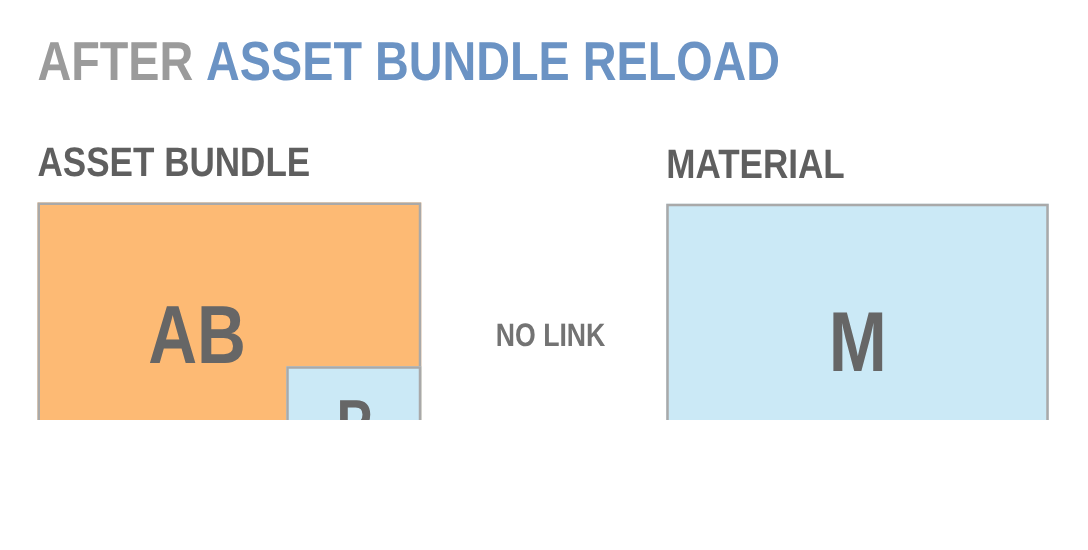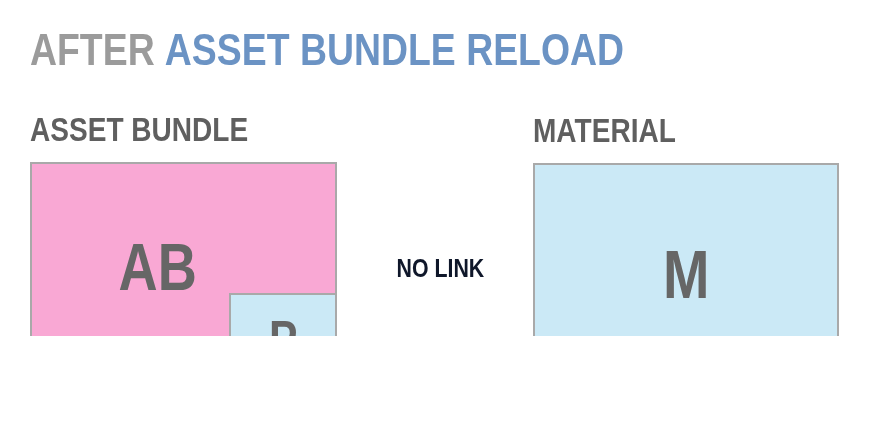--- a/index.html
+++ b/index.html
@@ -55,21 +55,21 @@
     position: absolute;
     box-sizing: border-box;
     border: 2px solid #a9a9a9;
     display: flex;
     align-items: center;
     justify-content: center;
   }
   .ab-box {
     left: 30px; top: 162px;
     width: 307px; height: 222px;
-    background: #f9a8d4;
+    background: #fdba74;
   }
   .p-box {
     left: 229px; top: 293px;
     width: 108px; height: 91px;
     background: #cbe9f6;
   }
   .m-box {
     left: 533px; top: 163px;
     width: 306px; height: 221px;
     background: #cbe9f6;
@@ -85,21 +85,21 @@
   .p-letter  { font-size: 52px; }
 
   .relation {
     position: absolute;
     left: 370px;
     top: 255px;
     width: 140px;
     text-align: center;
     font-size: 26px;
     font-weight: 700;
-    color: #0f172a;
+    color: #737373;
     line-height: 1;
   }
 </style>
 </head>
 <body>
 
 <div class="canvas">
 
   <div class="title">
     <span class="cond">

